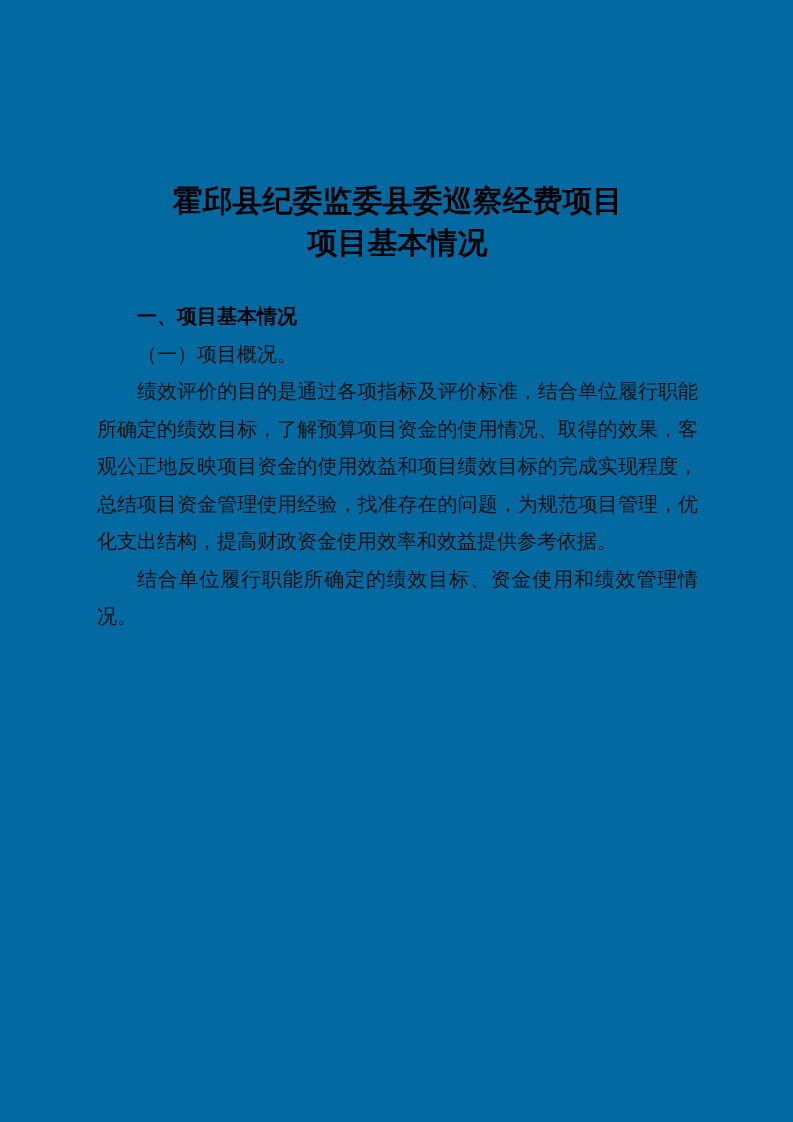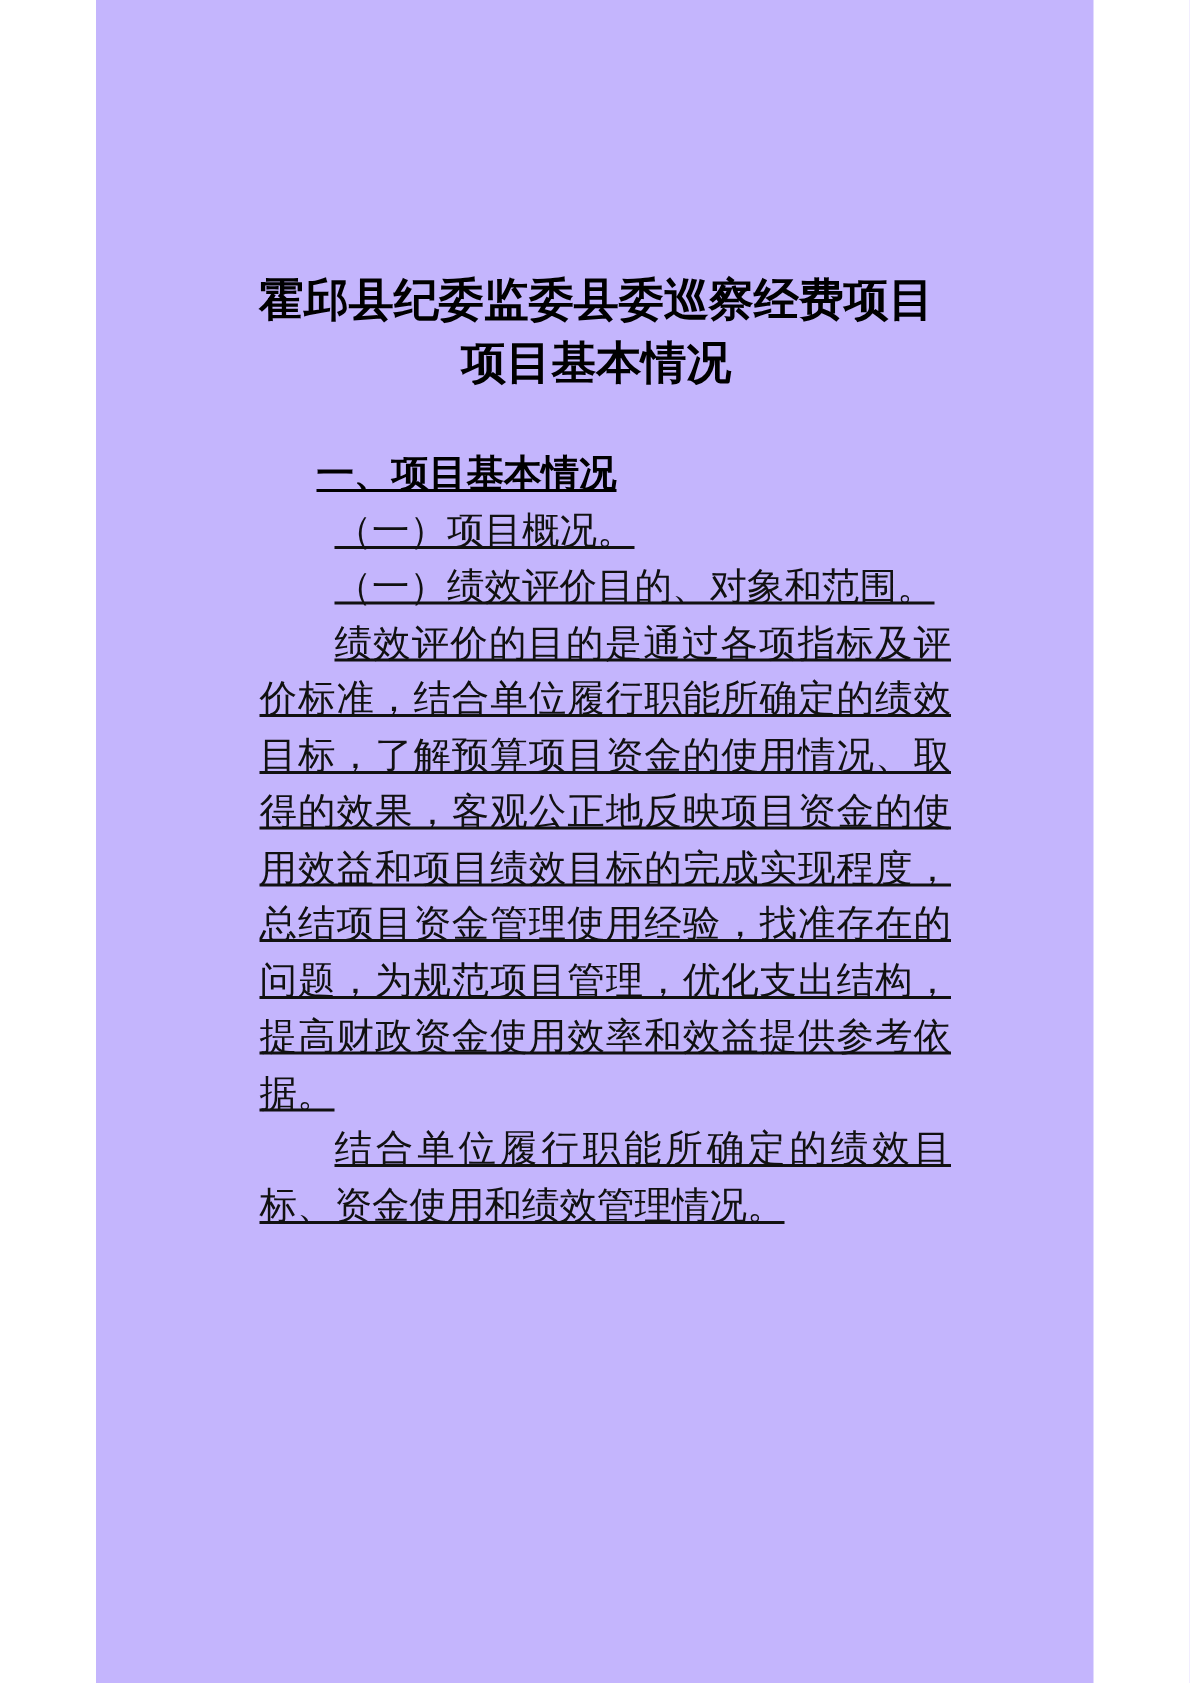--- a/index.html
+++ b/index.html
@@ -2,24 +2,24 @@
 <html lang="zh"><head>
 <meta charset="utf-8">
 <style>
   html, body {
     margin: 0;
     padding: 0;
     background: #ffffff;
   }
   .page {
     position: relative;
-    width: 665px;
+    width: 793px;
     height: 1122px;
     margin: 0 auto;
-    background: #c4b5fd;
+    background: #0369a1;
     box-sizing: border-box;
     padding: 0 95px 0 97px;
     overflow: hidden;
     color: #000000;
   }
   .doc-title {
     margin: 180px 0 0 0;
     text-align: center;
     font-family: "Liberation Sans", "DejaVu Sans", sans-serif;
     font-weight: 700;
@@ -27,49 +27,46 @@
     line-height: 42px;
     color: #000000;
     letter-spacing: 0px;
   }
   .doc-title .title-line { display: block; }
   .doc-body {
     margin-top: 34px;
   }
   .doc-body p {
     margin: 0;
-    font-size: 25px;
+    font-size: 20px;
     line-height: 37.5px;
     text-indent: 2em;
     text-align: justify;
     text-justify: inter-character;
     color: #111111;
-    text-decoration: underline;
   }
   .doc-body p.heading {
     font-family: "Liberation Sans", "DejaVu Sans", sans-serif;
     font-weight: 700;
     color: #000000;
     text-align: left;
   }
   .doc-body p.sub,
   .doc-body p.para {
     font-family: "Liberation Serif", "DejaVu Serif", serif;
     font-weight: 400;
-    margin-left: 12px;
   }
 </style>
 </head>
 <body>
 
 <div class="page">
   <h1 class="doc-title">
     <span class="title-line">霍邱县纪委监委县委巡察经费项目</span>
     <span class="title-line">项目基本情况</span>
   </h1>
   <div class="doc-body">
       <p class="heading">一、项目基本情况</p>
       <p class="sub">（一）项目概况。</p>
-      <p class="sub">（一）绩效评价目的、对象和范围。</p>
       <p class="para">绩效评价的目的是通过各项指标及评价标准，结合单位履行职能所确定的绩效目标，了解预算项目资金的使用情况、取得的效果，客观公正地反映项目资金的使用效益和项目绩效目标的完成实现程度，总结项目资金管理使用经验，找准存在的问题，为规范项目管理，优化支出结构，提高财政资金使用效率和效益提供参考依据。</p>
       <p class="para">结合单位履行职能所确定的绩效目标、资金使用和绩效管理情况。</p>
     </div>
 </div>
 
 </body></html>

